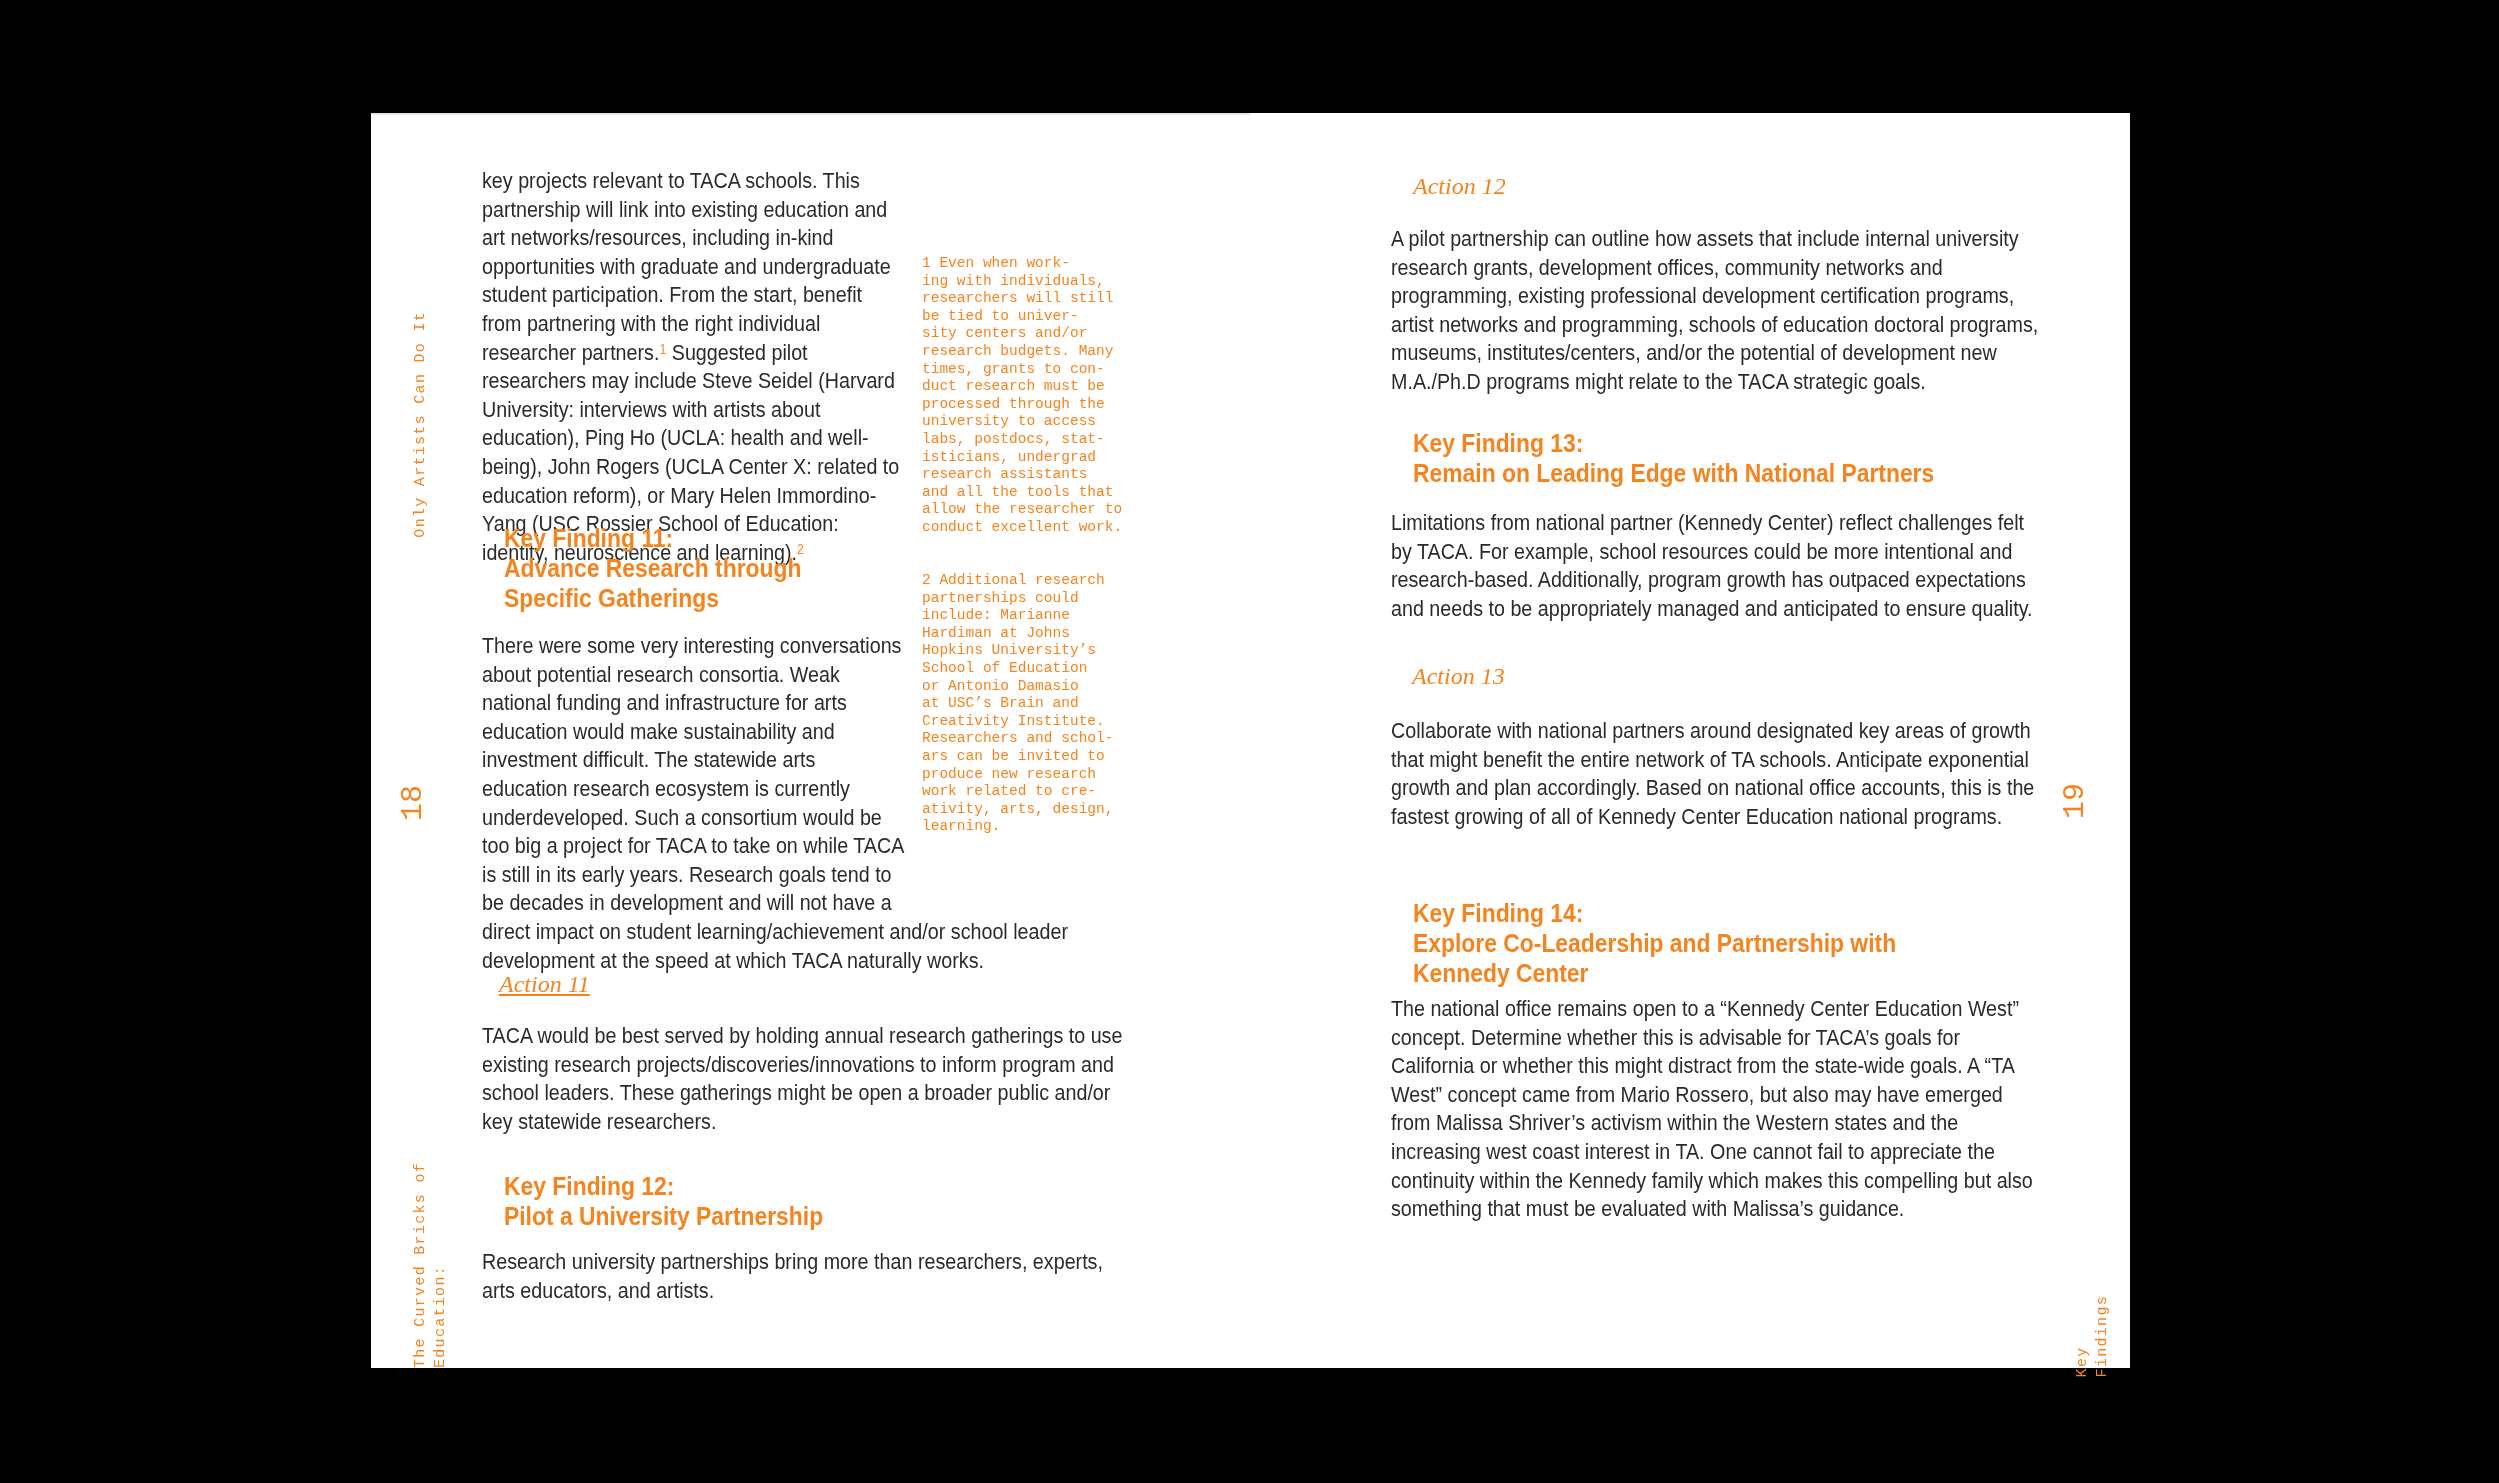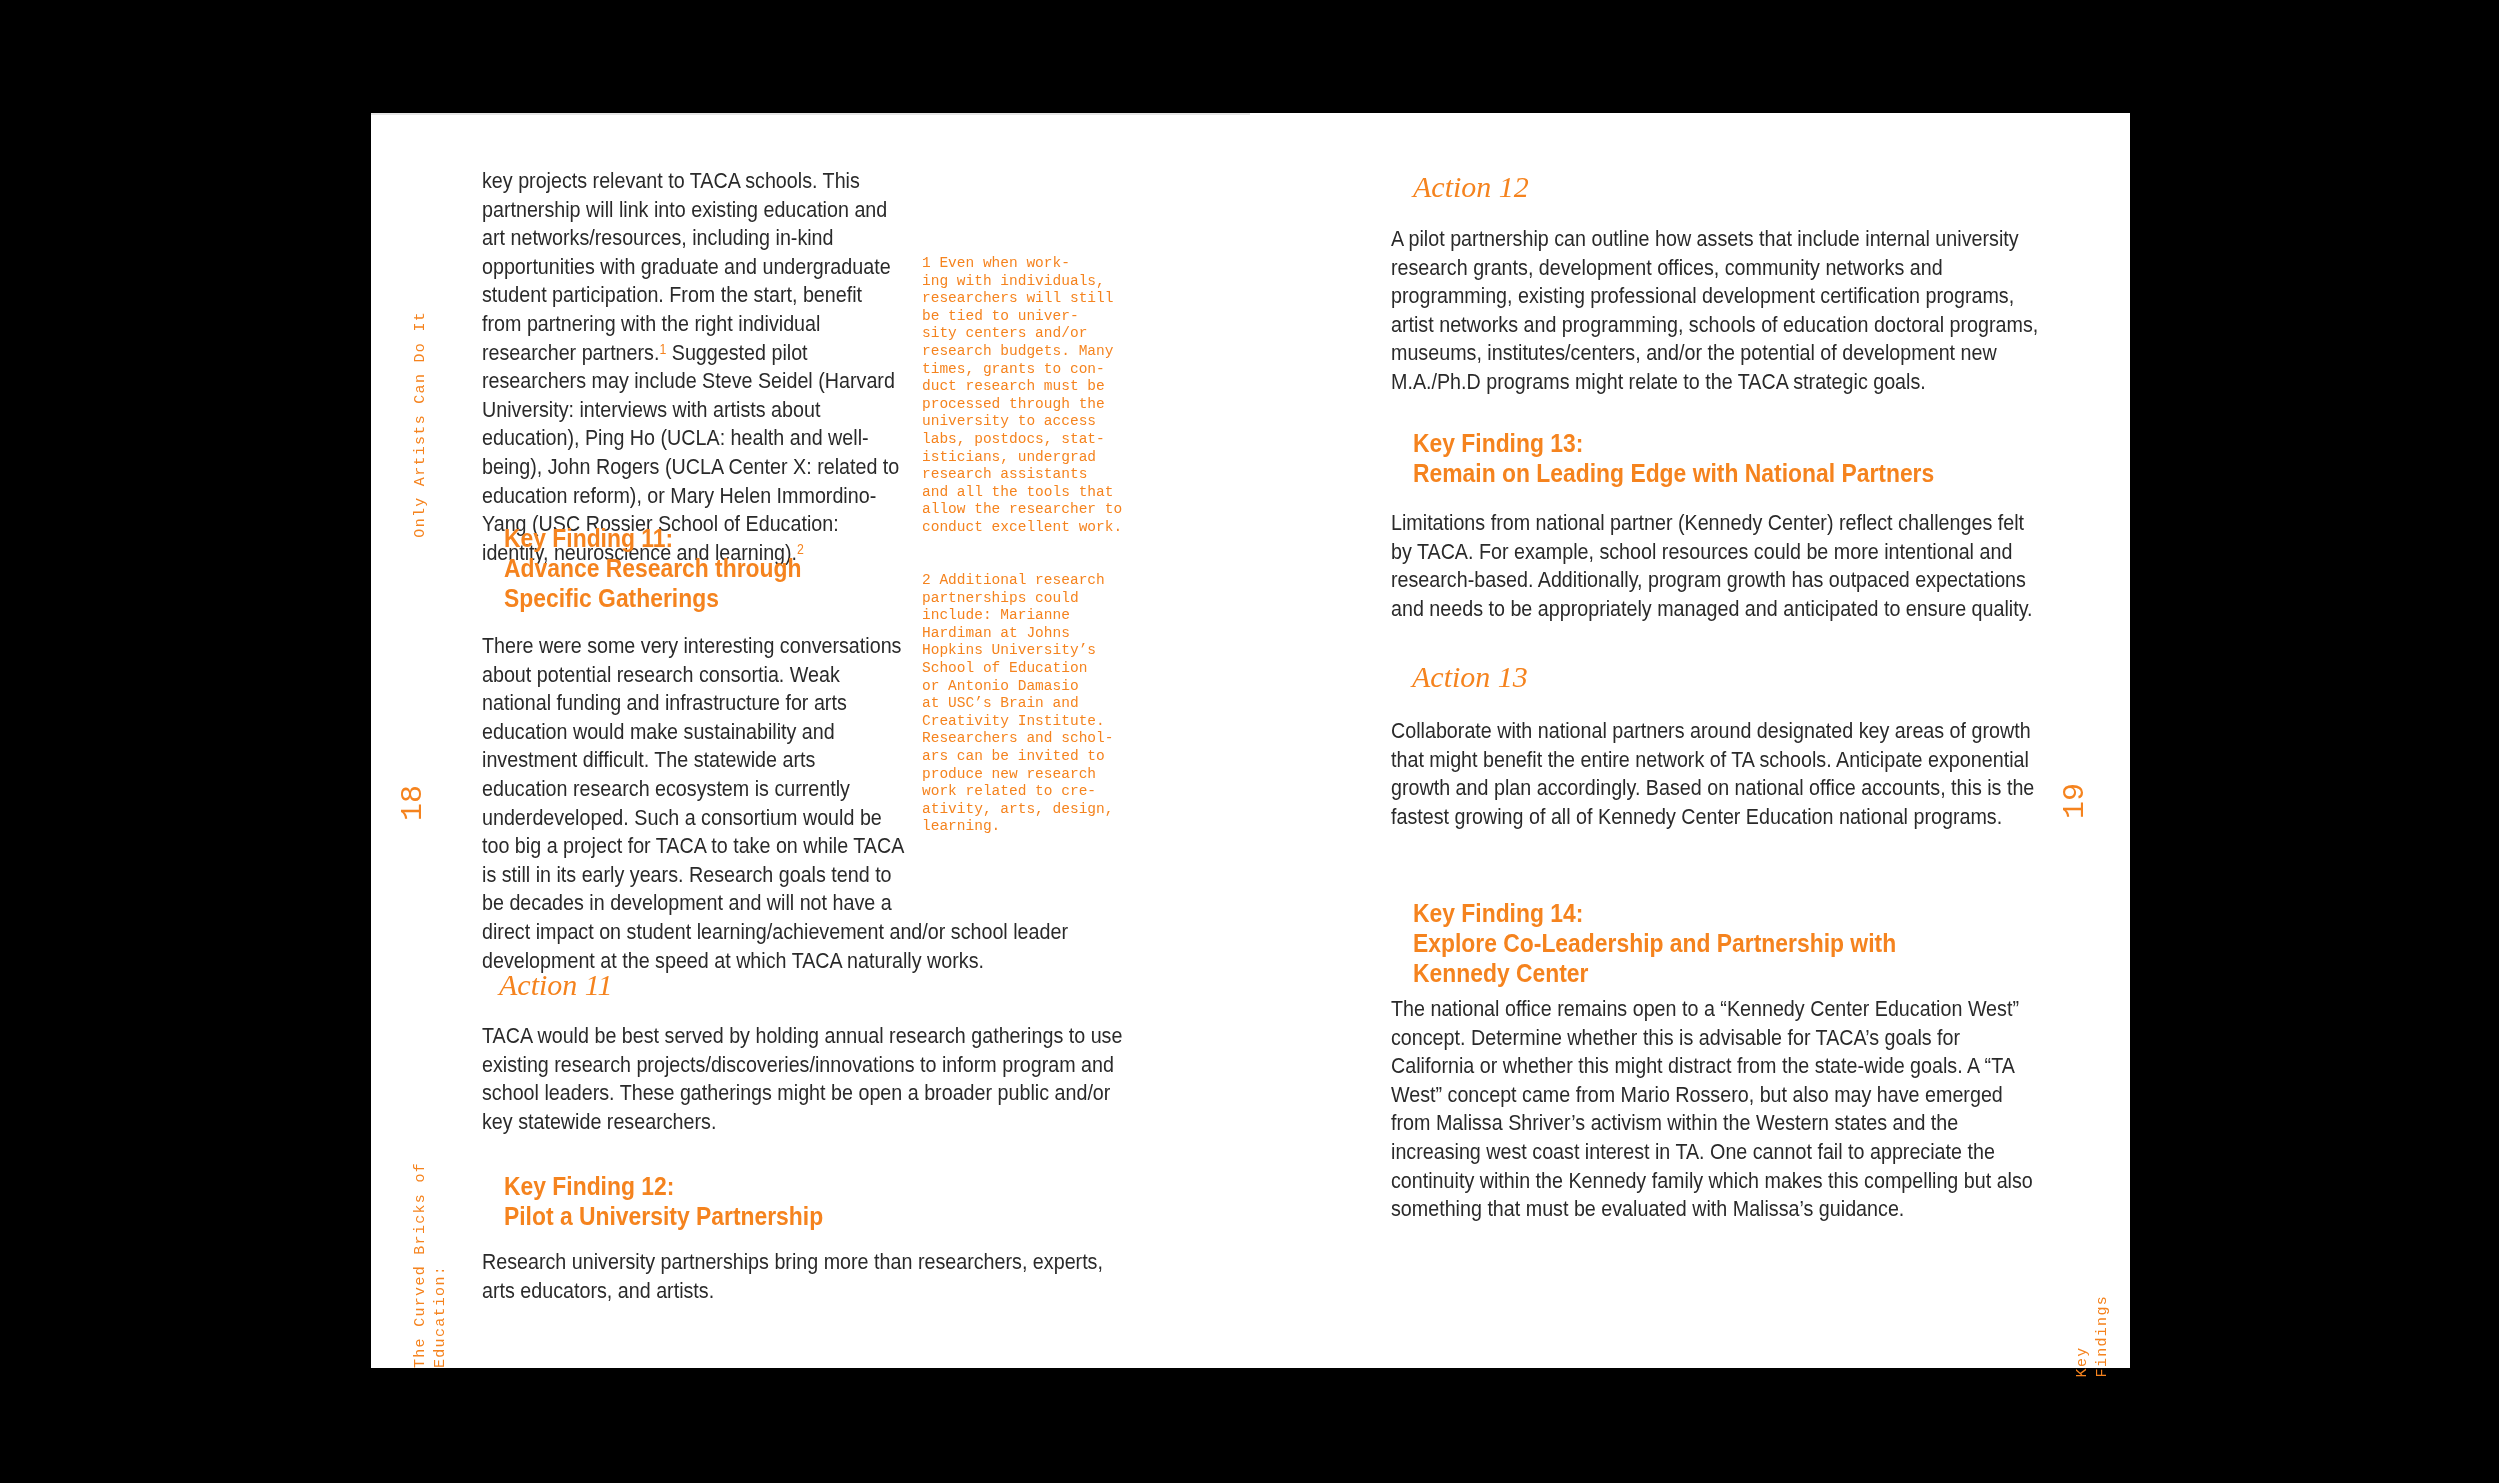--- a/index.html
+++ b/index.html
@@ -22,37 +22,37 @@
   .gap1{float:right;width:257px;height:229px;margin-top:116px;}
   .gap2{float:right;width:257px;height:258px;}
   .fnmark{color:var(--accent);font-size:14px;line-height:0;vertical-align:6.2px;font-weight:400;}
 
   
   .kf{position:absolute;font-weight:bold;font-size:26px;line-height:30px;color:var(--accent);
       white-space:pre-line;transform:scaleX(.88);transform-origin:0 0;width:791px;}
 
   
   .action{position:absolute;font-family:"Liberation Serif",serif;font-style:italic;
-          font-size:30px;line-height:35px;color:var(--accent);}
+          font-size:24px;line-height:35px;color:var(--accent);}
 
   
   .footnote{position:absolute;width:237px;font-family:"Liberation Mono",monospace;
             font-size:14.5px;line-height:17.6px;color:var(--accent);white-space:pre-line;}
 
   
   .vlabel{position:absolute;writing-mode:vertical-rl;transform:rotate(180deg);
           font-family:"Liberation Mono",monospace;color:var(--accent);
           font-size:15px;line-height:1.3;letter-spacing:1.3px;}
   .pagenum{font-size:30px;line-height:1.1;letter-spacing:0;}
 
   
   #lp-para1{left:111px;top:54px;}
   #lp-kf11{left:133px;top:410px;}
   #lp-para2{left:111px;top:519px;}
-  #lp-a11{left:128px;top:854px;}
+  #lp-a11{left:128px;top:854px;text-decoration:underline;}
   #lp-para3{left:111px;top:909px;}
   #lp-kf12{left:133px;top:1058px;}
   #lp-para4{left:111px;top:1135px;}
   #lp-fn1{left:551px;top:142px;}
   #lp-fn2{left:551px;top:459px;}
 
   #rp-a12{left:1042px;top:56px;}
   #rp-paraA{left:1020px;top:112px;}
   #rp-kf13{left:1042px;top:315px;}
   #rp-paraB{left:1020px;top:396px;}

